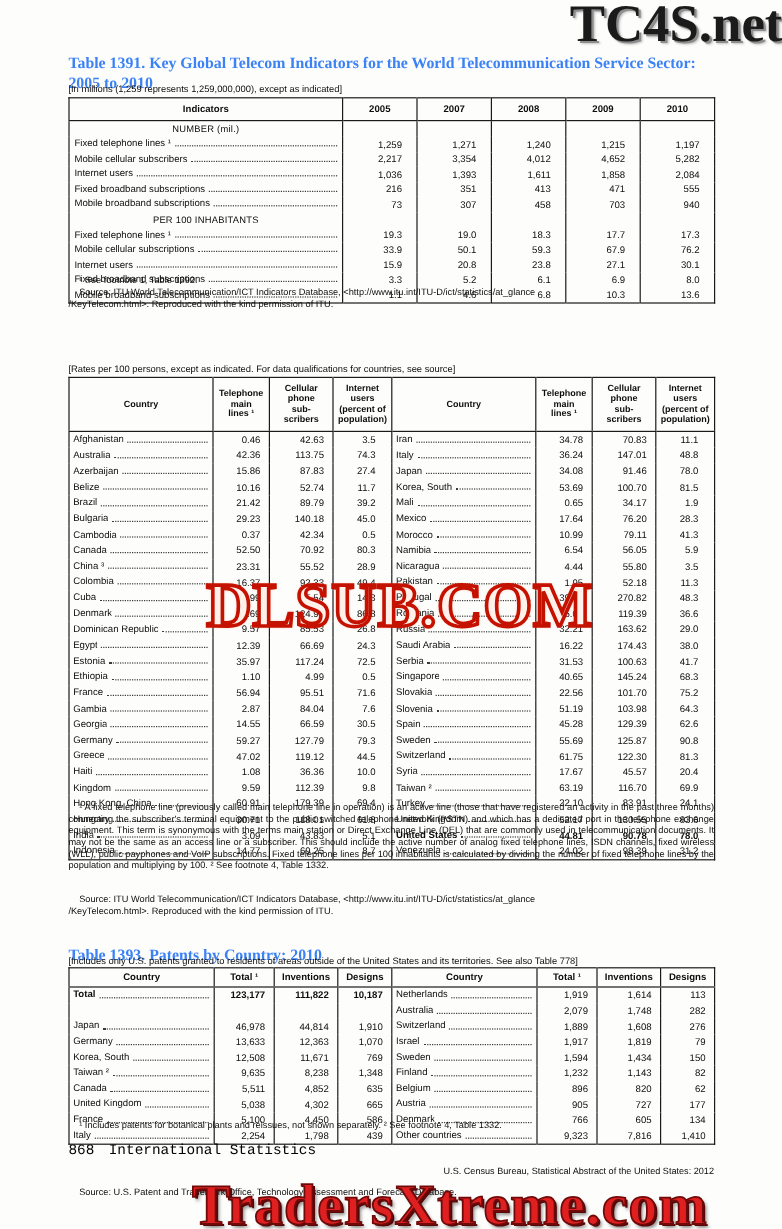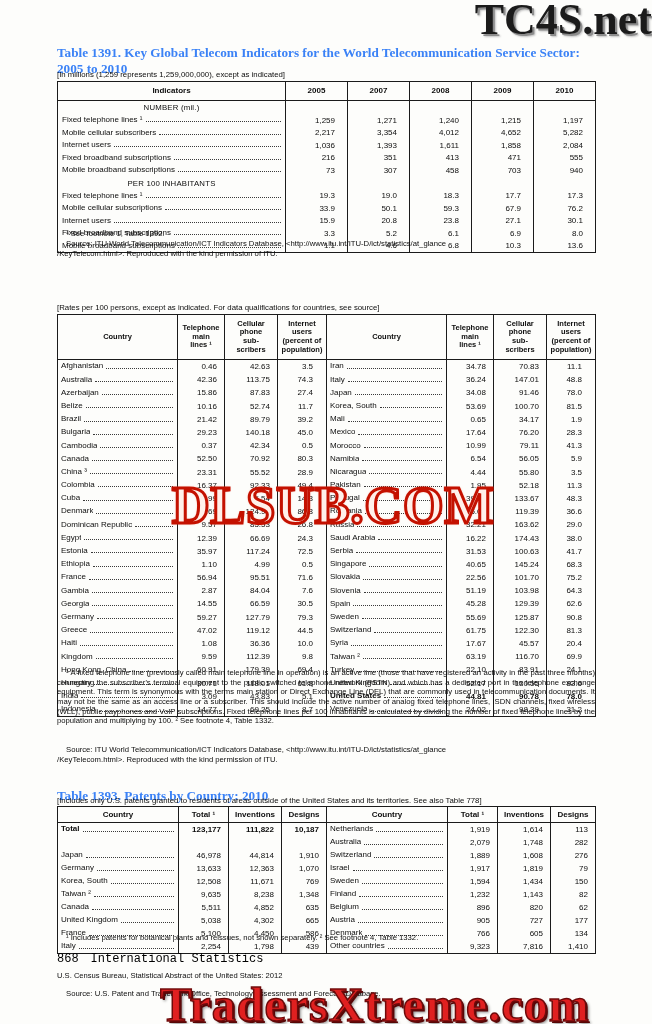--- a/index.html
+++ b/index.html
@@ -35,21 +35,21 @@
   .lbl{white-space:nowrap;overflow:hidden;}
   .dots{flex:1 1 auto;border-bottom:1px dotted #3a3a3a;margin:0 3px 2px 3px;min-width:4px;}
   .b,.b .lbl{font-weight:bold;}
 
   .fn{font-size:7.7px;line-height:1.25;text-indent:9px;}
   .fnj{text-align:justify;}
   .src{white-space:pre-line;}
 
   .pgno{font-family:Liberation Mono, monospace;font-size:12px;color:#000;}
   .pgno .sec{margin-left:12px;}
-  .credit{font-size:7.6px;text-align:left;}
+  .credit{font-size:7.6px;text-align:right;}
 
   .wm{position:absolute;font-weight:bold;white-space:nowrap;z-index:9;font-family:"Liberation Serif",serif;}
   .wm-top{top:-6px;right:0;font-size:44px;color:#1b1b1b;
           text-shadow:2px 2px 0 #8d8d8d,3px 3px 2px #c2c2c2;}
   .wm-mid{top:476px;left:172px;font-size:52px;letter-spacing:1px;color:rgba(255,252,247,.92);
           -webkit-text-stroke:3px #c41100;text-shadow:0 0 3px #ff6a4a;}
   .wm-bot{top:977px;left:160px;font-size:48px;color:#e02020;letter-spacing:1px;
           -webkit-text-stroke:1.5px #6e0a0a;text-shadow:2px 2px 0 #570707,3px 3px 3px rgba(0,0,0,.45);}
 </style>
 </head>
@@ -482,21 +482,21 @@
           <td class="num">9.99</td>
           <td class="num">5.54</td>
           <td class="num netcol">14.3</td>
           <td class="cname">
             <div class="cflex">
               <span class="lbl">Portugal</span>
               <span class="dots"></span>
             </div>
           </td>
           <td class="num">39.74</td>
-          <td class="num">133.67</td>
+          <td class="num">270.82</td>
           <td class="num netcol">48.3</td>
         </tr>
         <tr class="drow">
           <td class="cname">
             <div class="cflex">
               <span class="lbl">Denmark</span>
               <span class="dots"></span>
             </div>
           </td>
           <td class="num">37.69</td>

